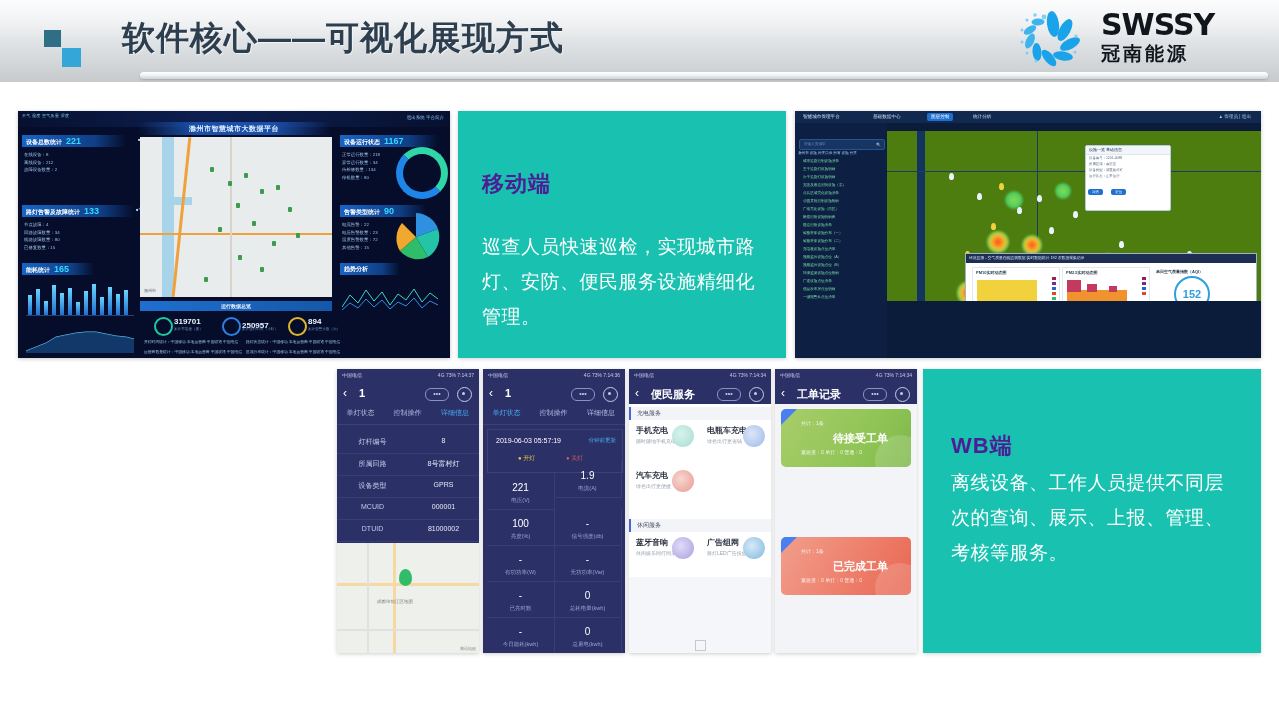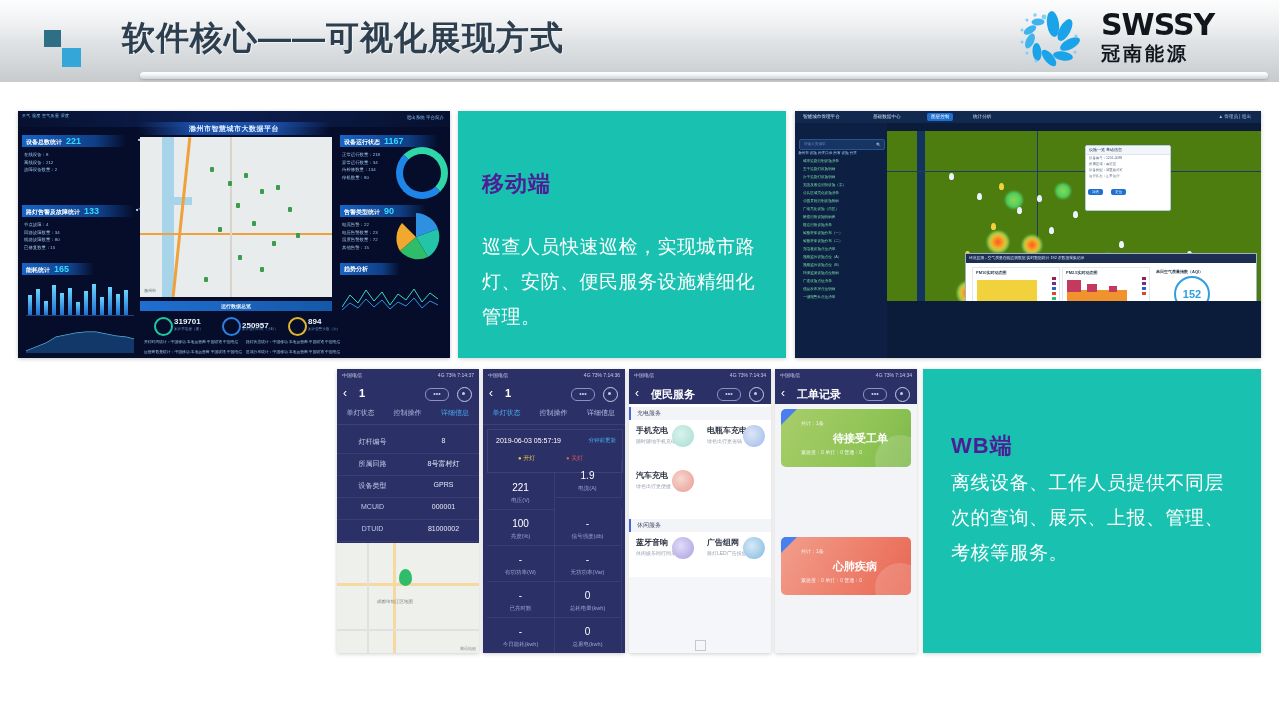--- a/index.html
+++ b/index.html
@@ -646,21 +646,21 @@
     <div class="wo" style="left:6px;top:40px;width:130px;height:58px;background:linear-gradient(120deg,#a8cd6a,#8fc455 65%,#7cb84a);">
       <div class="wo-corner"></div>
       <div class="wo-sm">共计：1条</div>
       <div class="wo-t">待接受工单</div>
       <div class="wo-b">紧急度：0  单打：0  普通：0</div>
       <div class="wo-blob" style="right:-14px;bottom:-18px;width:50px;height:50px;"></div>
     </div>
     <div class="wo" style="left:6px;top:168px;width:130px;height:58px;background:linear-gradient(120deg,#f29e8c,#ec7a66 65%,#e86752);">
       <div class="wo-corner"></div>
       <div class="wo-sm">共计：1条</div>
-      <div class="wo-t">心肺疾病</div>
+      <div class="wo-t">已完成工单</div>
       <div class="wo-b">紧急度：0  单打：0  普通：0</div>
       <div class="wo-blob" style="right:-14px;bottom:-18px;width:50px;height:50px;"></div>
     </div>
   </div>
 
   <div class="teal" style="left:923px;top:369px;width:338px;height:284px;">
     <div class="t-title" style="left:28px;top:62px;">WB端</div>
     <div class="t-body" style="left:28px;top:96px;width:290px;">离线设备、工作人员提供不同层次的查询、展示、上报、管理、考核等服务。</div>
   </div>
 

